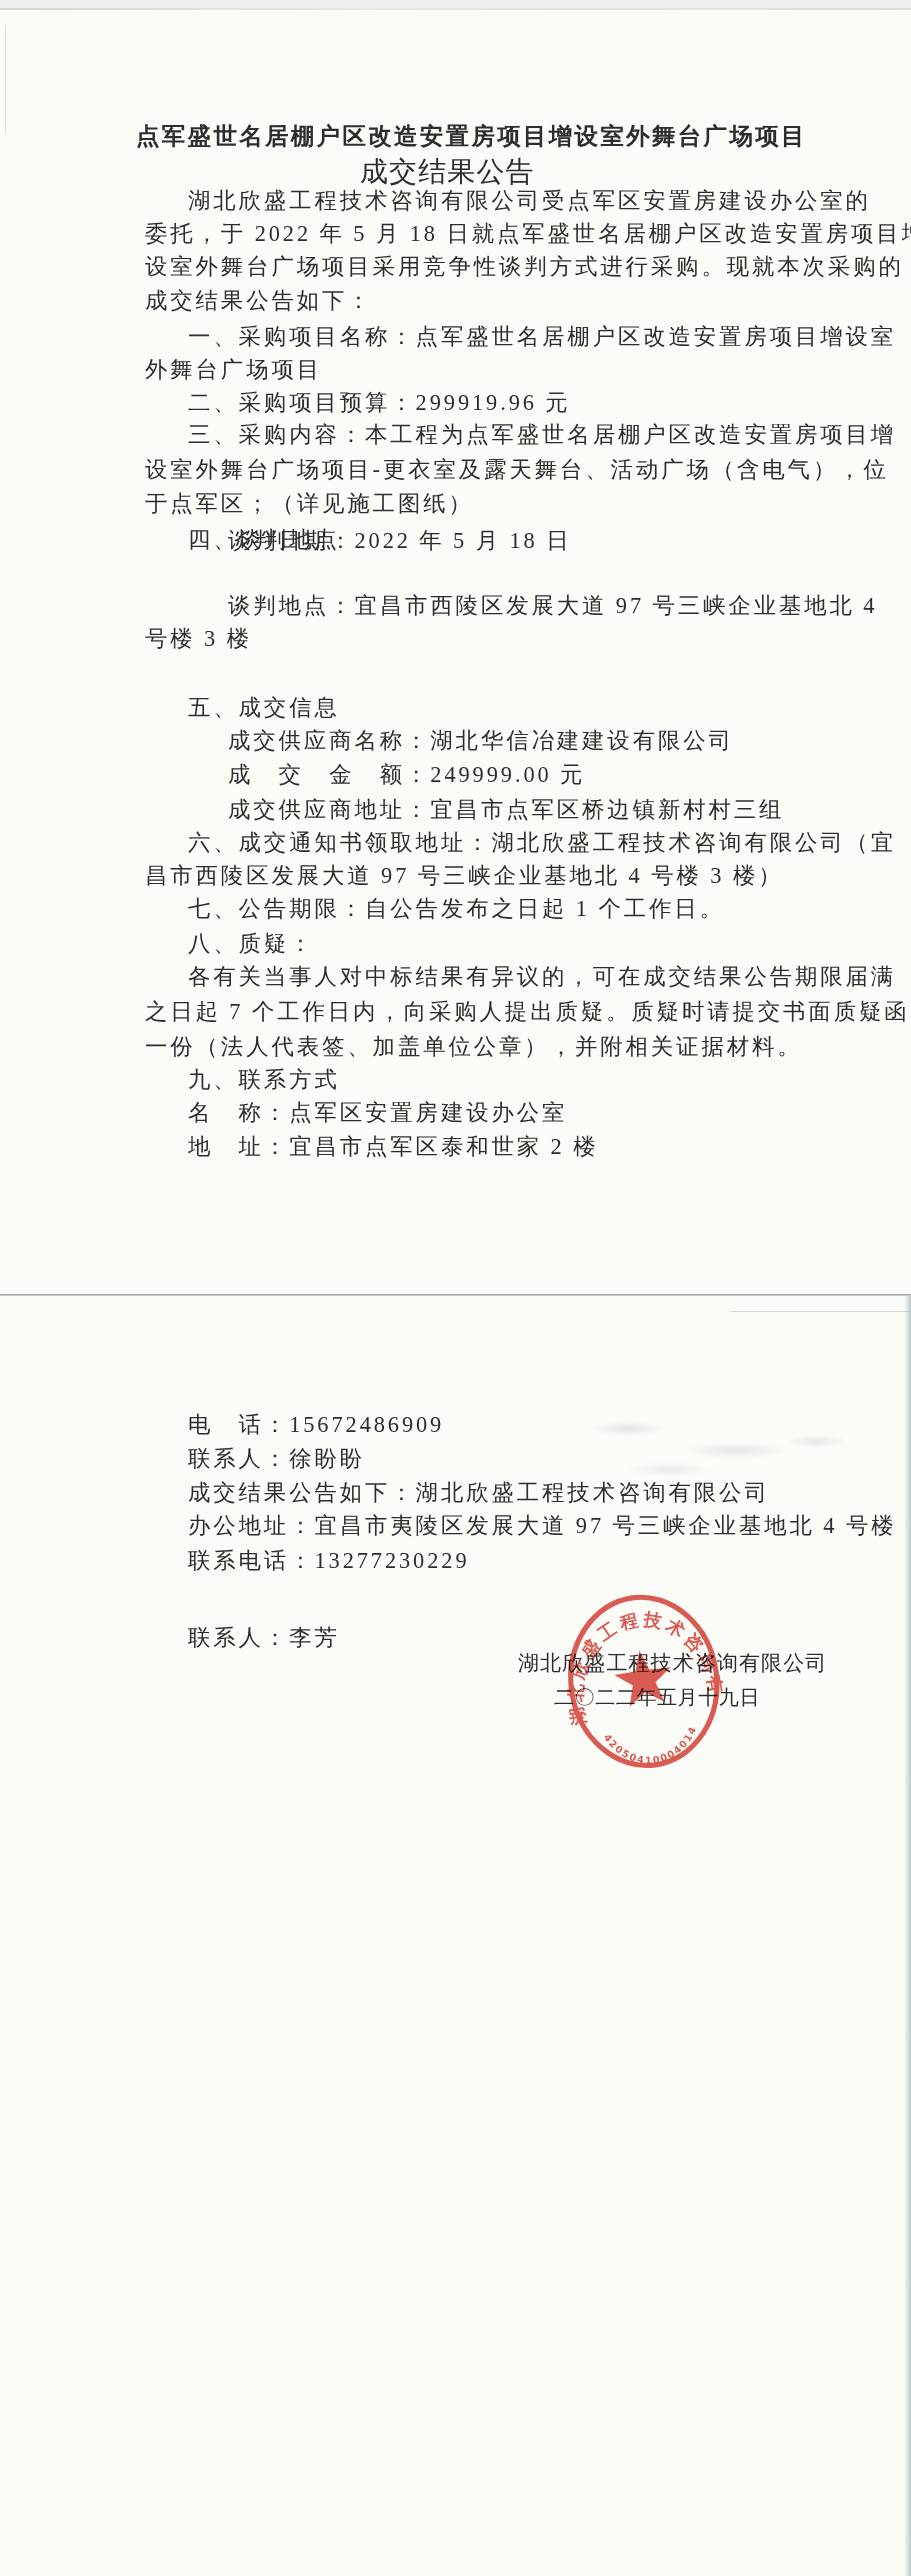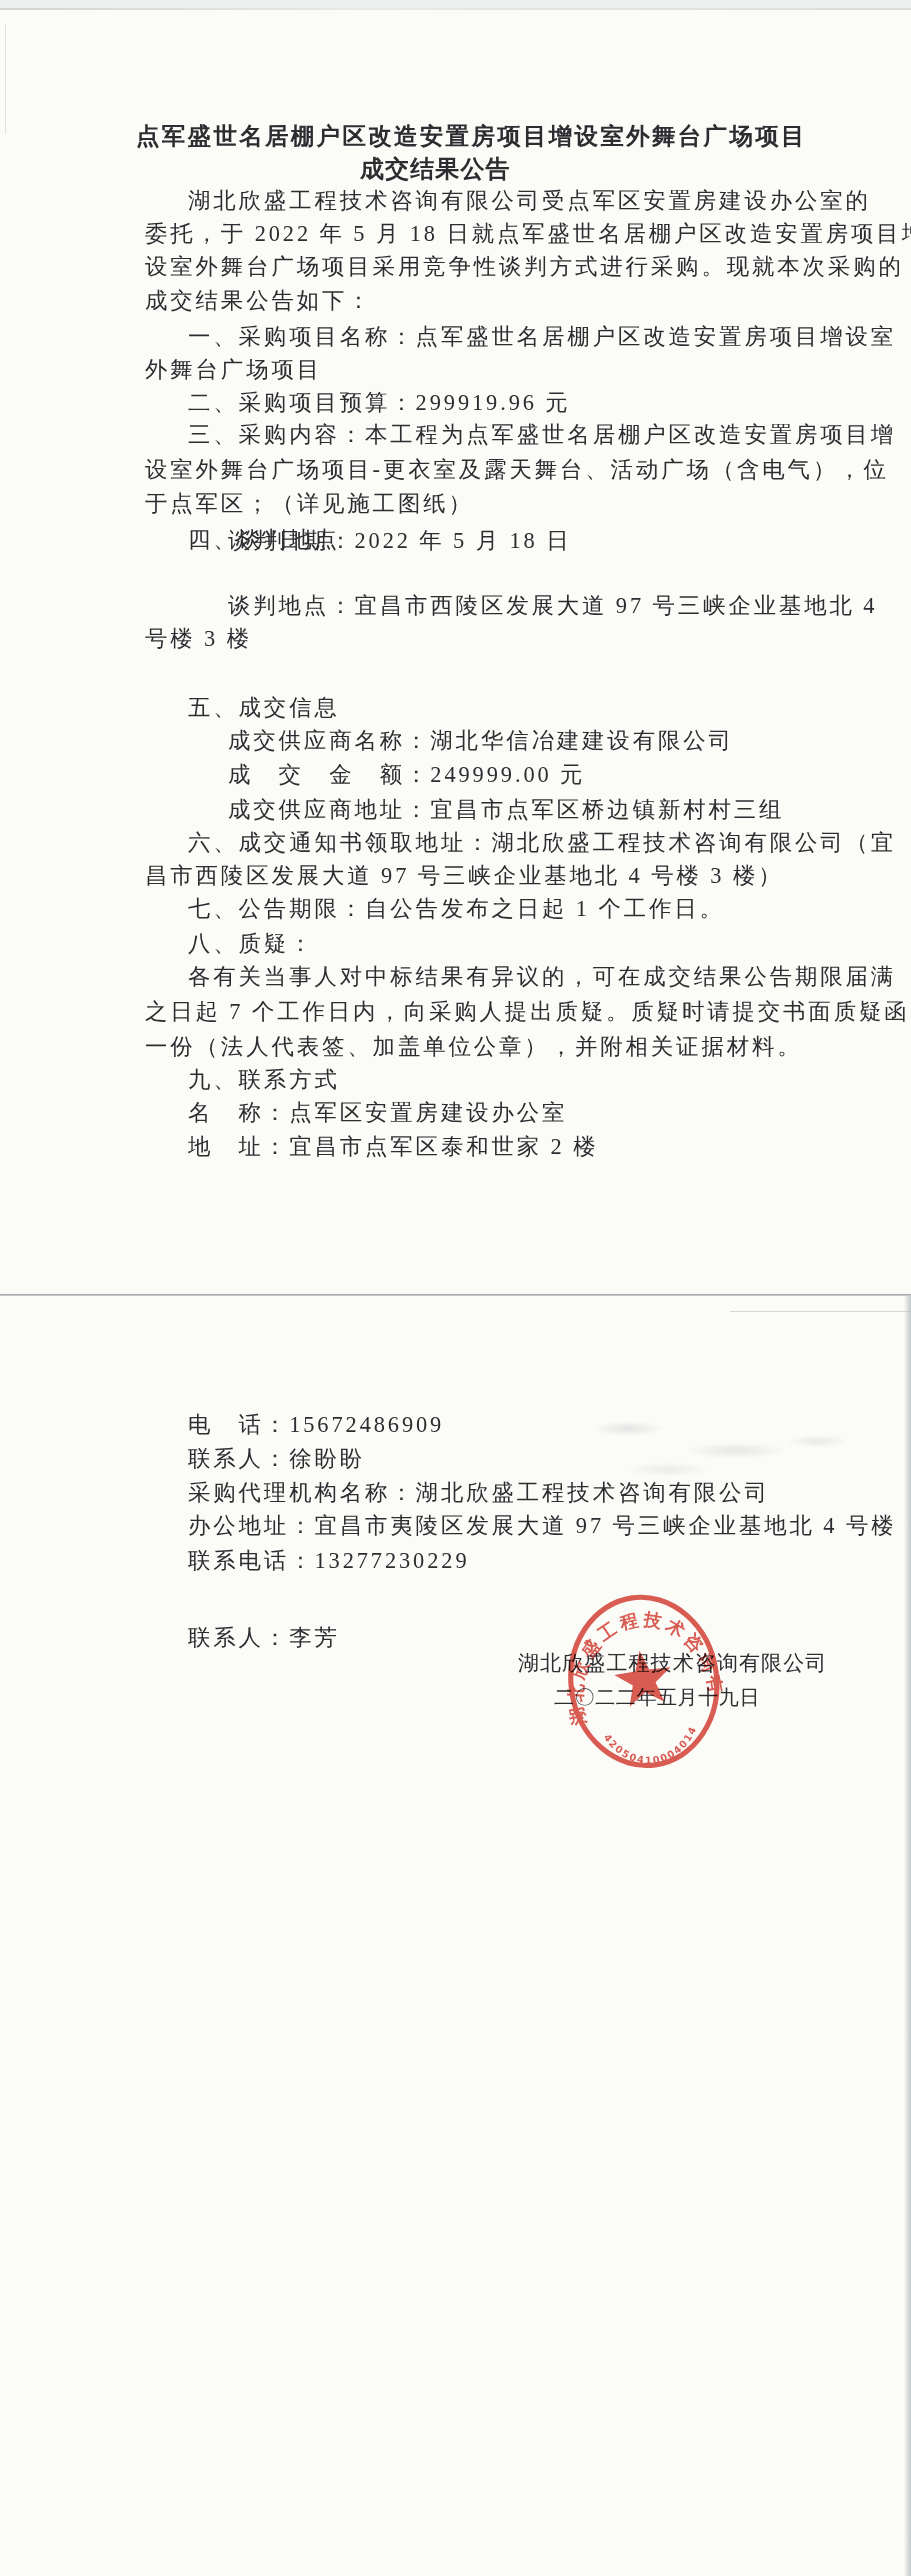--- a/index.html
+++ b/index.html
@@ -55,21 +55,21 @@
   }
   .x0 { left: 145px; }
   .x1 { left: 188px; }
   .x2 { left: 228px; }
   .t1 {
     position: absolute; left: 136px; top: 112px;
     font-size: 23.5px; font-weight: 700; letter-spacing: 2.3px; white-space: pre;
   }
   .t2 {
     position: absolute; left: 360px; top: 145px;
-    font-size: 24px; font-weight: 700; letter-spacing: 1.1px; white-space: pre;
+    font-size: 28px; font-weight: 400; letter-spacing: 1.1px; white-space: pre;
   }
   .sig-co {
     position: absolute; left: 518px; top: 1641px;
     font-size: 21px; letter-spacing: 1.1px; white-space: pre;
   }
   .sig-date {
     position: absolute; left: 554px; top: 1676px;
     font-size: 20px; letter-spacing: 0.6px; white-space: pre;
   }
   
@@ -121,21 +121,21 @@
   <div class="ln x1" style="top:1092px">名　称：点军区安置房建设办公室</div>
   <div class="ln x1" style="top:1126px">地　址：宜昌市点军区泰和世家 2 楼</div>
 
   <div class="page-break-line"></div>
   <div class="page-break-line2"></div>
   <div class="right-shadow"></div>
   <div class="ghosting"></div>
 
   <div class="ln x1" style="top:1404px">电　话：15672486909</div>
   <div class="ln x1" style="top:1438px">联系人：徐盼盼</div>
-  <div class="ln x1" style="top:1472px">采购代理机构名称：湖北欣盛工程技术咨询有限公司</div>
+  <div class="ln x1" style="top:1472px">成交结果公告如下：湖北欣盛工程技术咨询有限公司</div>
   <div class="ln x1" style="top:1505px">办公地址：宜昌市夷陵区发展大道 97 号三峡企业基地北 4 号楼</div>
   <div class="ln x1" style="top:1617px">联系人：李芳</div>
   <div class="ln x1" style="top:1540px">联系电话：13277230229</div>
 
   <div class="sig-co">湖北欣盛工程技术咨询有限公司</div>
   <div class="sig-date">二〇二二年五月十九日</div>
 
   <svg class="stamp" viewBox="0 0 286 326">
     <defs>
       <path id="arcTop" d="M 34,224 A 112,130 0 1 1 252,224" fill="none"></path>

